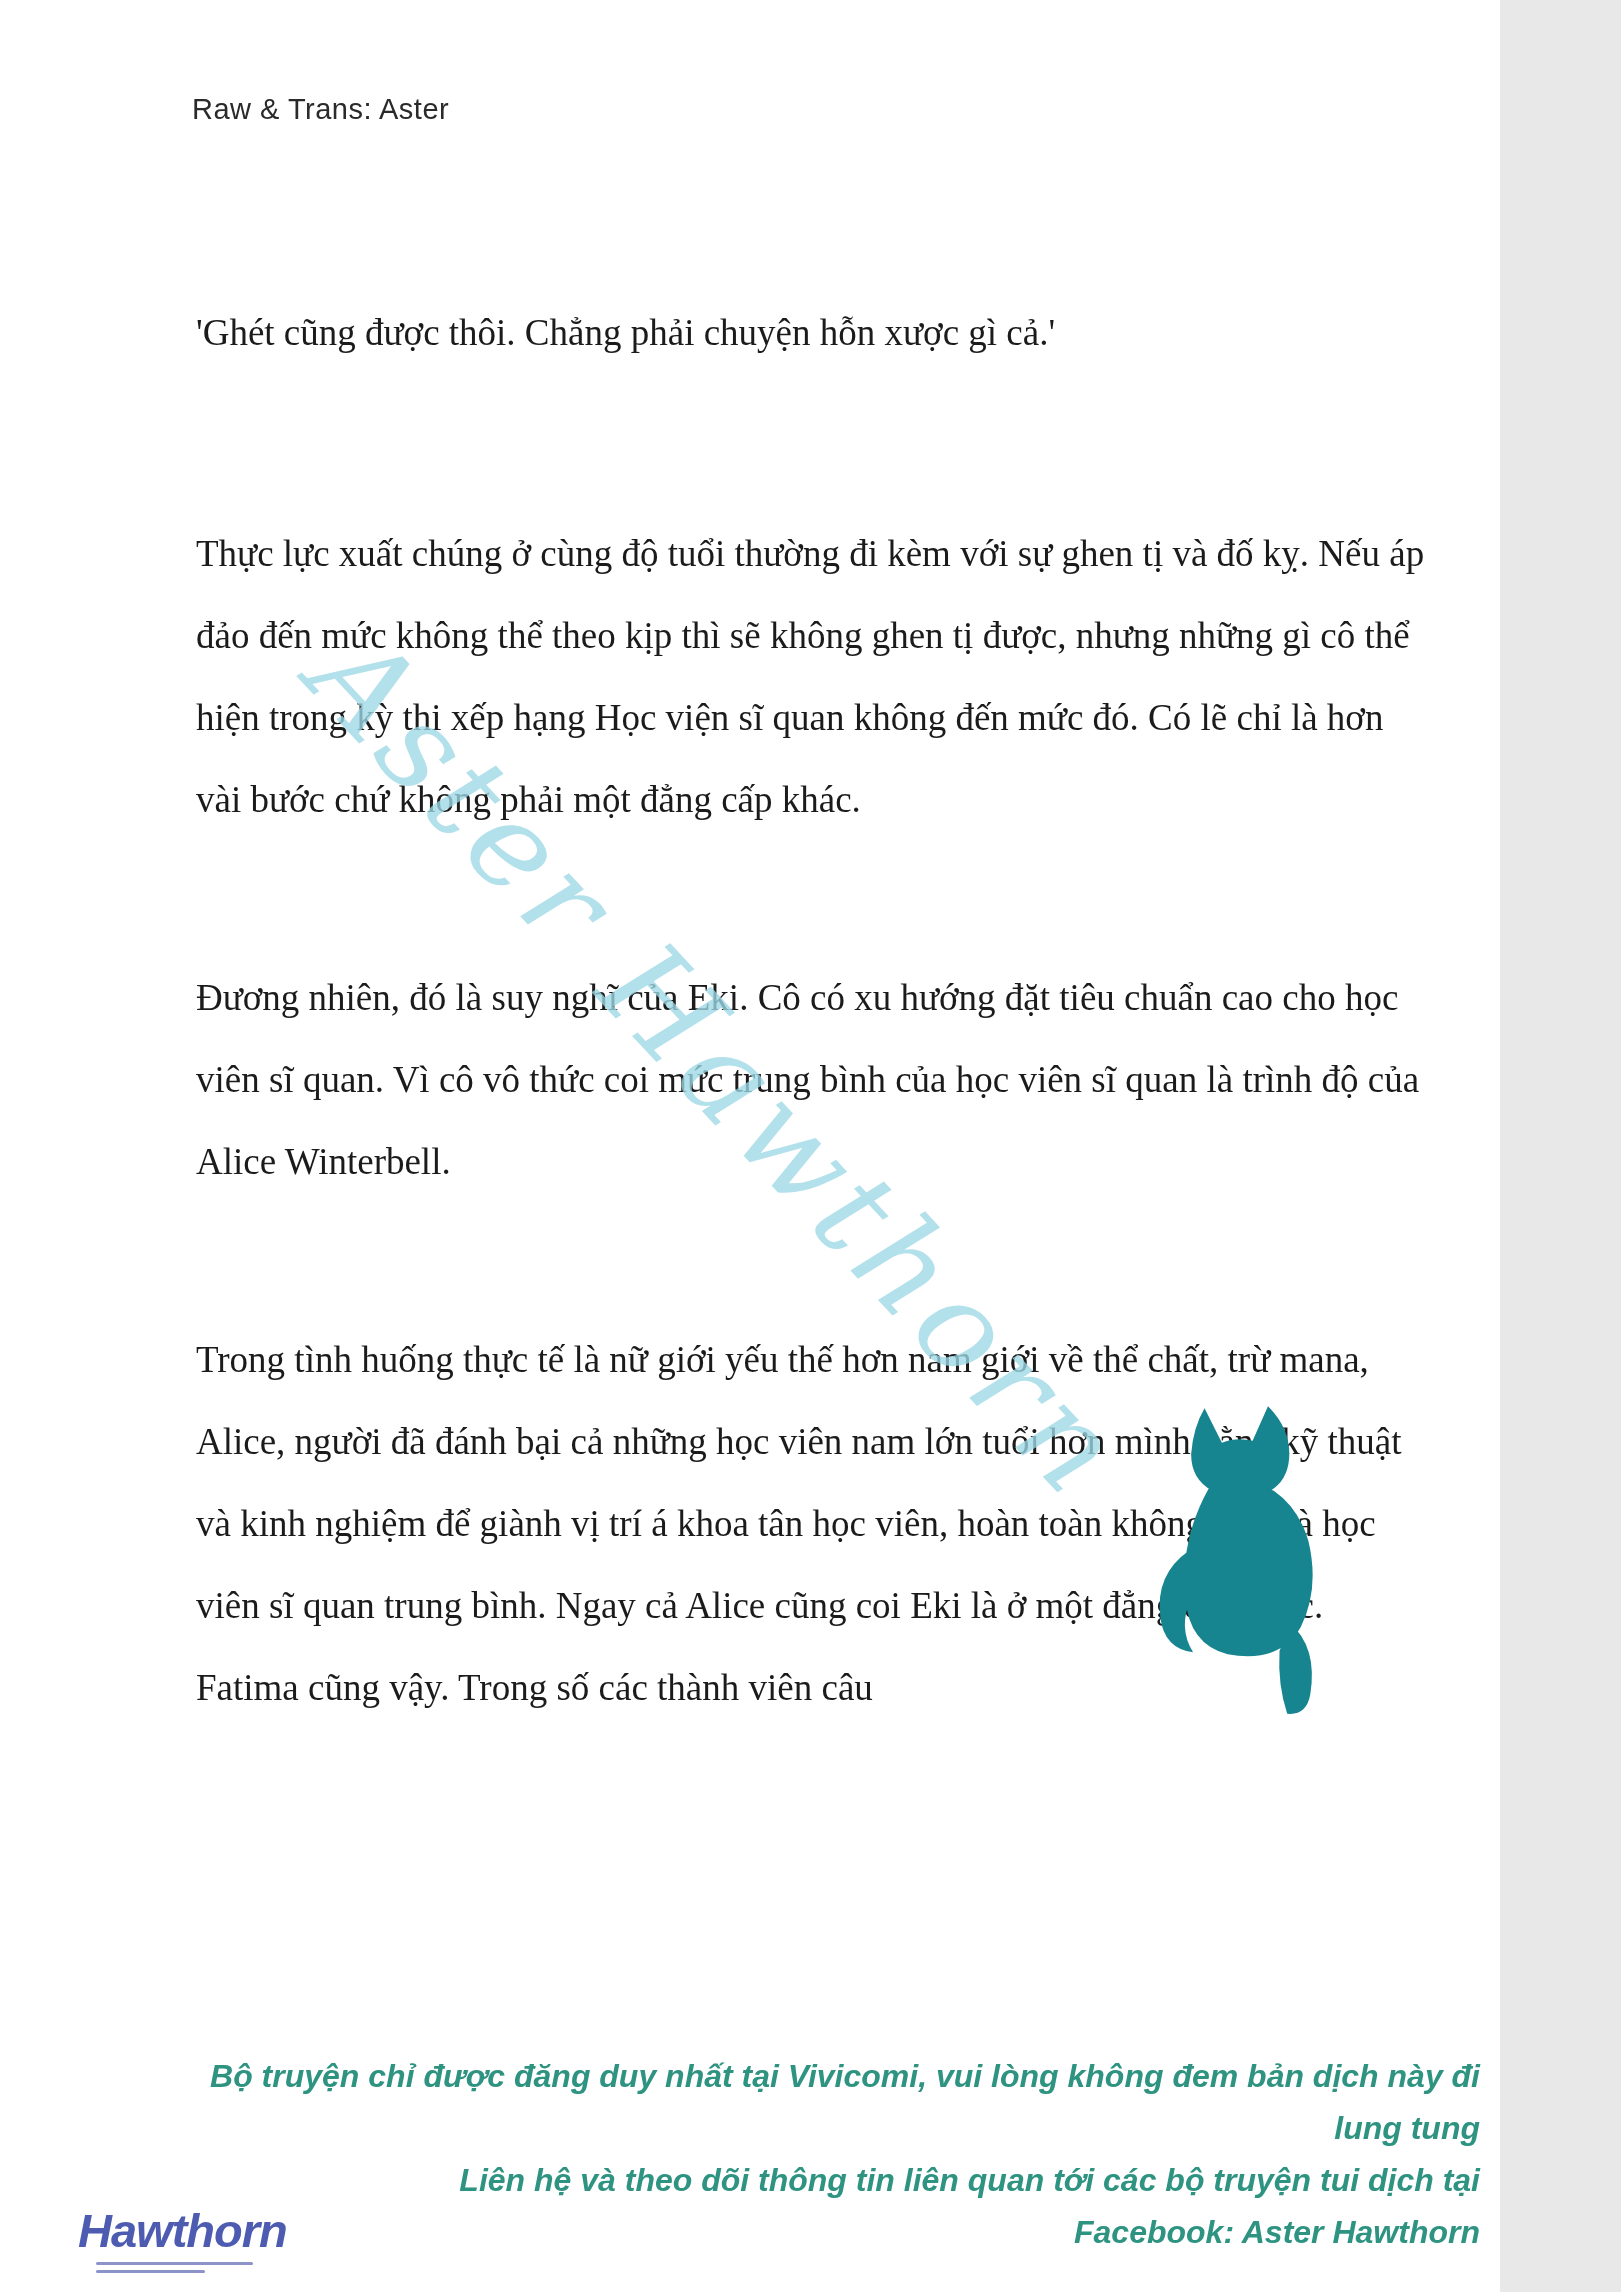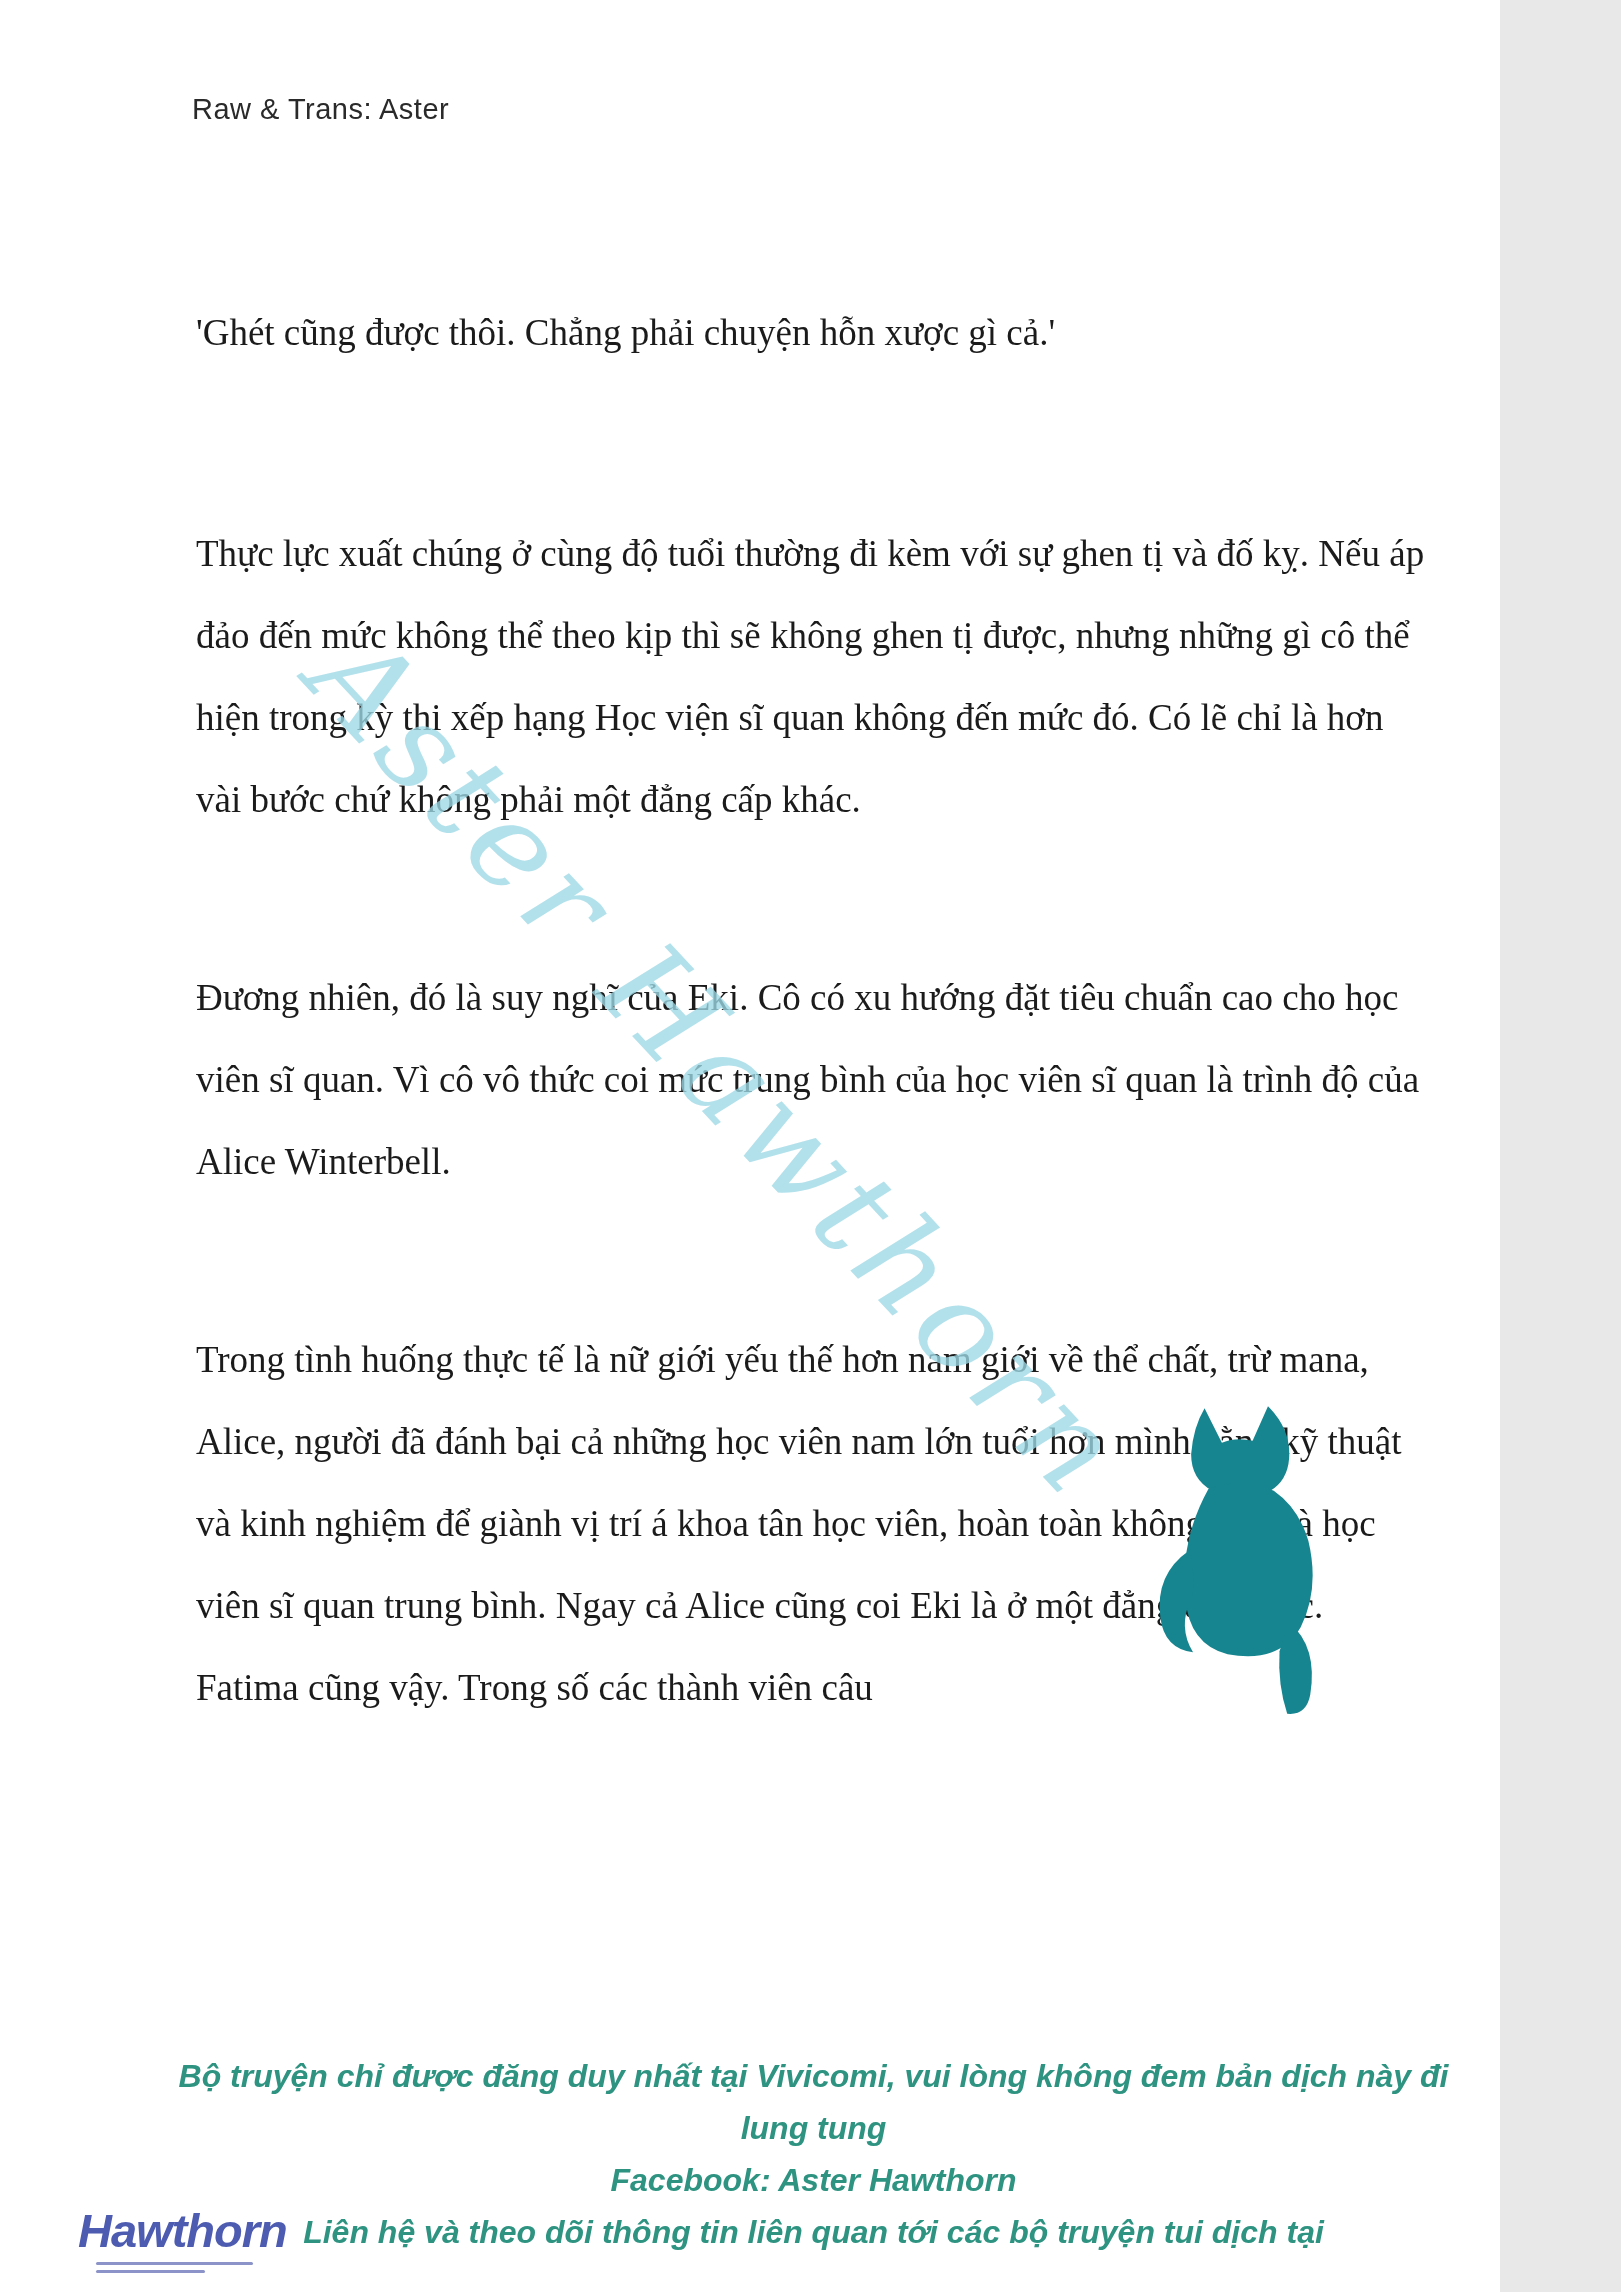--- a/index.html
+++ b/index.html
@@ -45,21 +45,21 @@
     pointer-events:none;
   }
   .cat{
     position:absolute;left:1145px;top:1396px;
     width:221px;height:328px;
     z-index:2;
   }
   .cat path{fill:var(--cat);}
   .footer{
     position:absolute;left:147px;top:2050px;width:1333px;
-    text-align:center;
+    text-align:right;
     font-family:"Liberation Sans",sans-serif;
     font-style:italic;font-weight:bold;
     font-size:32px;line-height:52px;
     color:var(--footer-text);
     z-index:1;
   }
   .logo{
     position:absolute;left:78px;top:2203px;
     z-index:1;
   }
@@ -94,22 +94,22 @@
 
   <svg class="cat" viewBox="0 0 230 340" aria-hidden="true">
     <path d="M62 12 L80 48 Q95 42 112 46 L128 10 Q152 34 150 64 Q148 92 122 102 Q95 110 70 98 Q48 86 48 60 Q50 32 62 12 Z"></path>
     <path d="M66 96 Q36 150 42 210 Q46 258 86 268 Q140 278 162 240 Q182 200 170 150 Q160 116 134 98 Q100 84 66 96 Z"></path>
     <path d="M46 160 Q10 185 16 230 Q20 262 50 266 Q34 240 48 210 Q54 190 46 160 Z"></path>
     <path d="M150 235 Q180 260 172 310 Q168 332 148 330 Q138 300 140 265 Z"></path>
   </svg>
 
   <div class="footer">
     <div>Bộ truyện chỉ được đăng duy nhất tại Vivicomi, vui lòng không đem bản dịch này đi lung tung</div>
+    <div>Liên hệ và theo dõi thông tin liên quan tới các bộ truyện tui dịch tại</div>
     <div>Facebook: Aster Hawthorn</div>
-    <div>Liên hệ và theo dõi thông tin liên quan tới các bộ truyện tui dịch tại</div>
   </div>
 
   <div class="logo">
     <span class="logo-text">Hawthorn</span>
     <div class="logo-lines">
       <span></span>
         <span></span>
     </div>
   </div>
 

